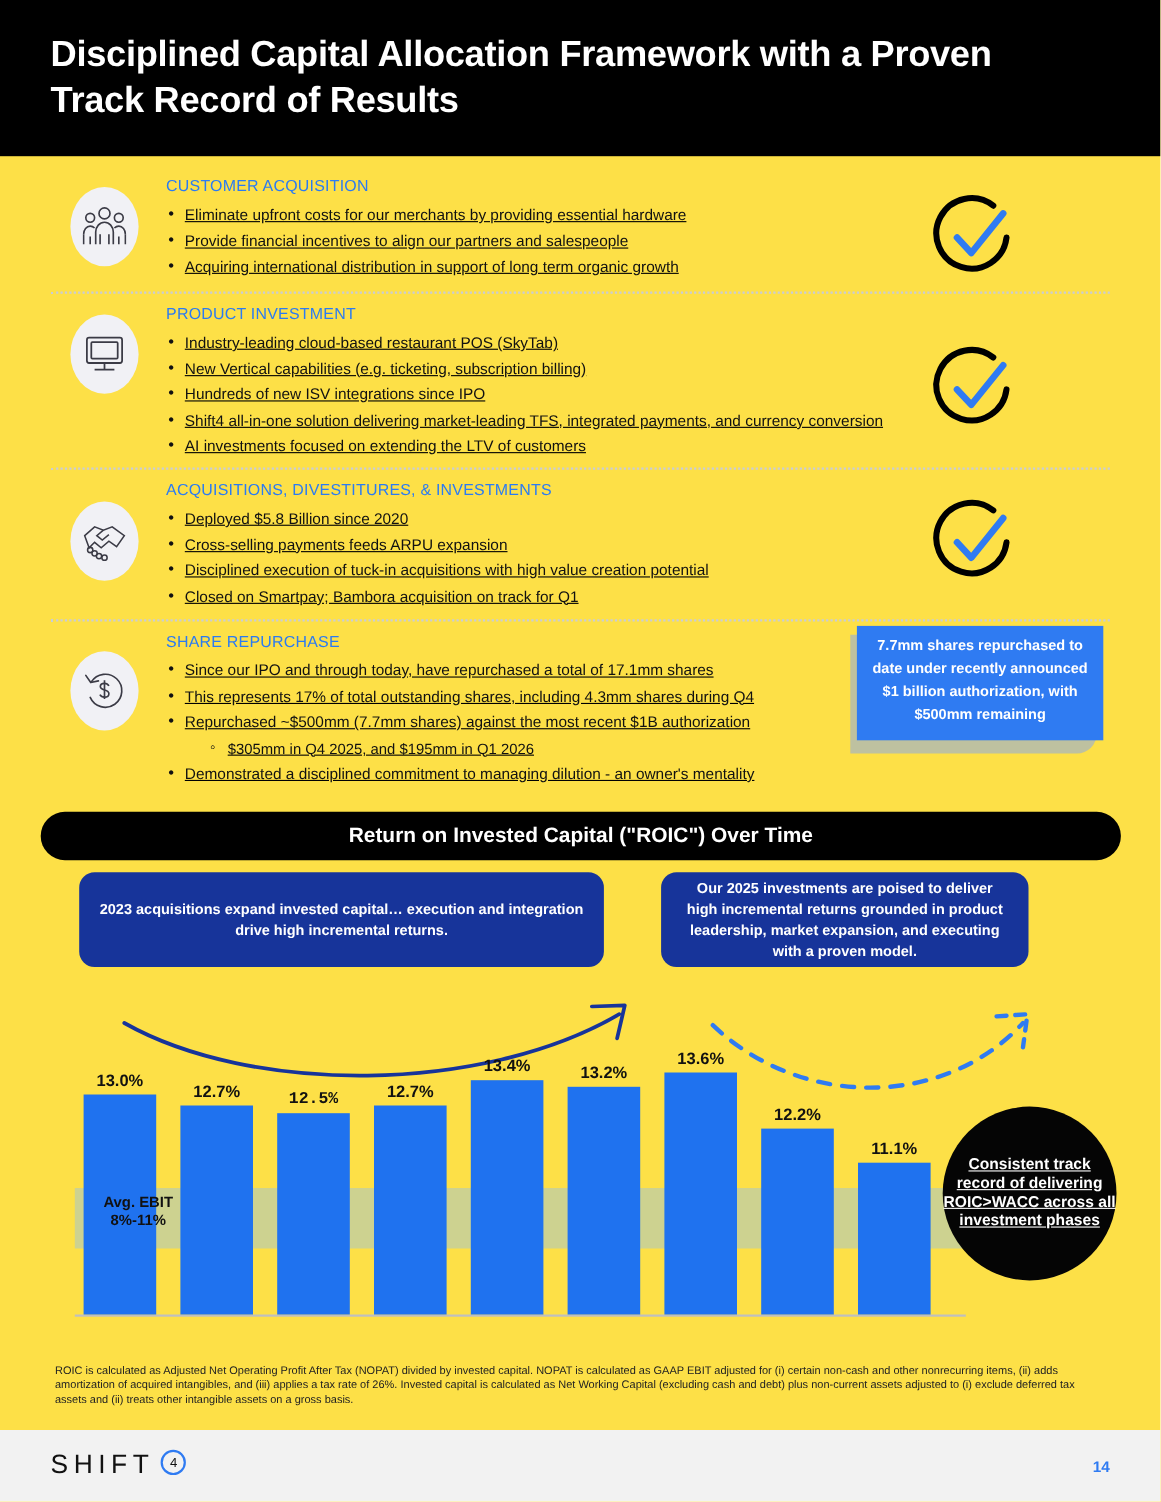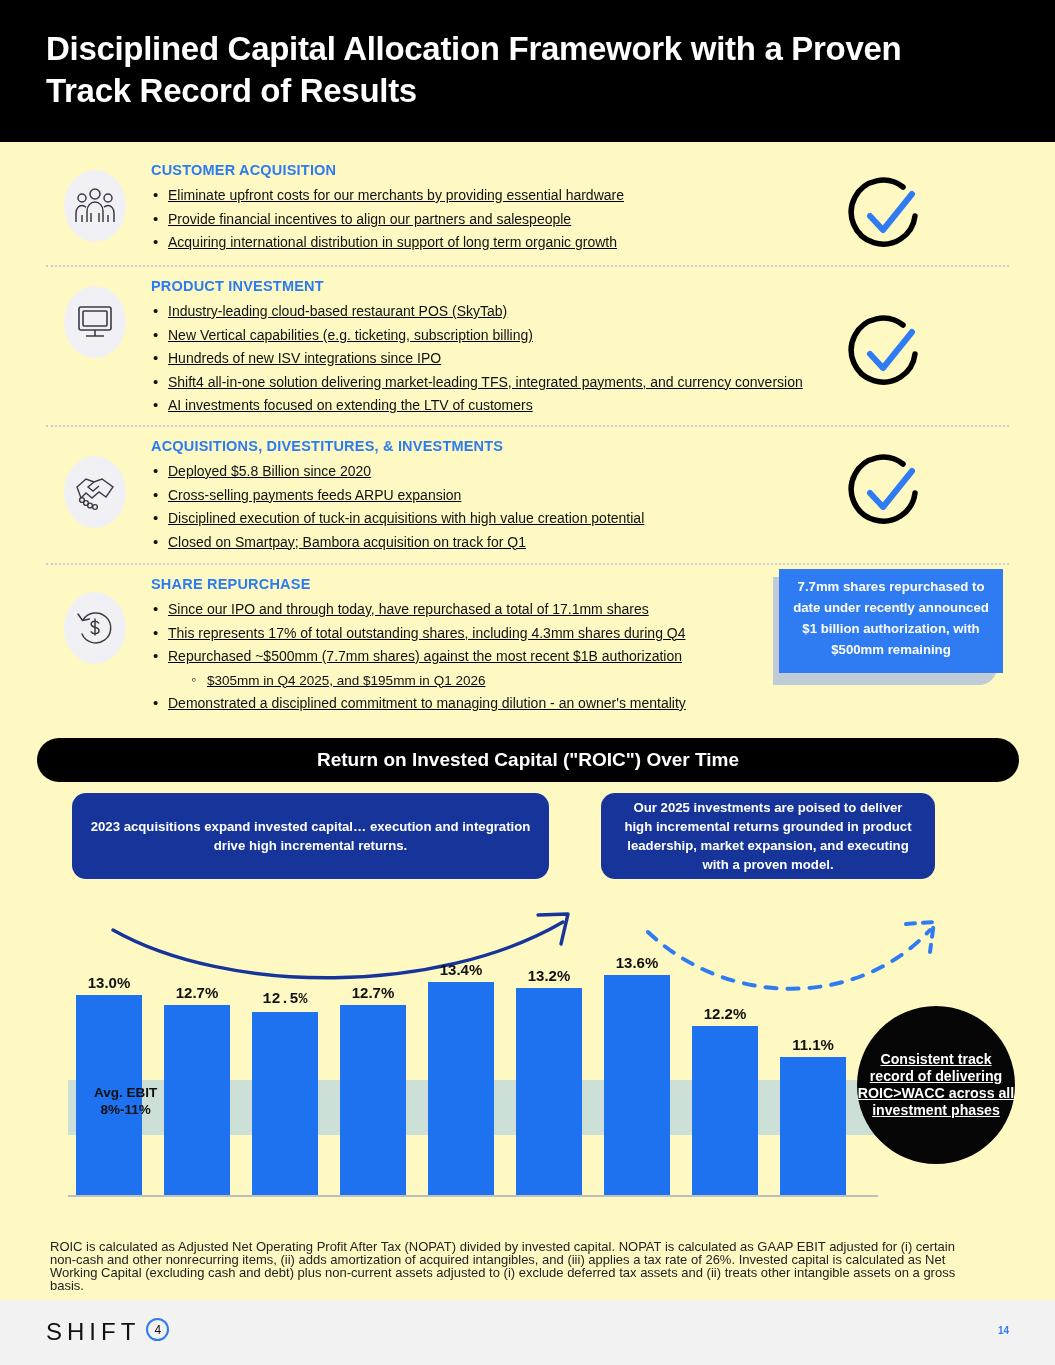--- a/index.html
+++ b/index.html
@@ -2,21 +2,21 @@
 <html><head>
 <meta charset="utf-8">
 <style>
   * { box-sizing: border-box; margin: 0; padding: 0; }
   html, body {
     width: 1055px; height: 1365px;
     font-family: "Liberation Sans", sans-serif;
     background: #ffffff;
     overflow: hidden;
   }
-  .slide { position: relative; width: 1055px; height: 1365px; background:#fef9c3; }
+  .slide { position: relative; width: 1055px; height: 1365px; background:#fde047; }
 
   
   .header {
     position: absolute; left: 0; top: 0; width: 1055px; height: 142px;
     background: #000000;
   }
   .header-title {
     position: absolute; left: 46px; top: 28px; width: 900px;
     color: #ffffff;
     font-size: 33px; font-weight: bold; line-height: 42px;
@@ -28,21 +28,21 @@
     position: absolute; left: 46px; width: 963px;
   }
   .sec-icon {
     position: absolute; left: 18px; top: 8px;
     width: 62px; height: 72px; border-radius: 50%;
     background: #f1f1f5;
     display: flex; align-items: center; justify-content: center;
   }
   .sec-body { position: absolute; left: 105px; top: 0; width: 700px; }
   .sec-title {
-    color: #2b7bf3; font-size: 14.5px; font-weight: bold;
+    color: #2b7bf3; font-size: 14.5px; font-weight: normal;
     letter-spacing: 0.2px; margin-bottom: 7px;
   }
   ul.bullets { list-style: none; text-decoration: underline; }
   ul.bullets li {
     position: relative; padding-left: 17px;
     font-size: 14px; color: #111; line-height: 21.5px;
     margin-bottom: 2px;
   }
   ul.bullets li::before {
     content: "\2022"; position: absolute; left: 2px; top: -1px;
@@ -122,21 +122,21 @@
   }
   .circle-badge {
     position: absolute; left: 857px; top: 1006px;
     width: 158px; height: 158px; border-radius: 50%;
     background: #050505; color: #fff;
     display: flex; align-items: center; justify-content: center;
     text-align: center; font-size: 14.2px; font-weight: bold; line-height: 17px; text-decoration: underline;
   }
   .footnote {
     position: absolute; left: 50px; top: 1240px; width: 930px;
-    font-size: 13px; color: #222; line-height: 13px;
+    font-size: 10px; color: #222; line-height: 13px;
   }
 
   
   .footer {
     position: absolute; left: 0; top: 1300px; width: 1055px; height: 65px;
     background: #f2f2f2;
   }
   .logo {
     position: absolute; left: 46px; top: 18px;
     display: flex; gap: 4px;
@@ -145,21 +145,21 @@
     font-size: 24px; font-weight: 400; letter-spacing: 5px; color: #111;
   }
   .logo-badge {
     width: 23px; height: 23px; border-radius: 50%;
     border: 2px solid #2f7bf2; color: #111;
     font-size: 12px; display:flex; align-items:center; justify-content:center;
     margin-left: 2px;
   }
   .page-num {
     position: absolute; right: 46px; top: 25px;
-    color: #2f7bf2; font-size: 10px; font-weight: bold;
+    color: #2f7bf2; font-size: 14px; font-weight: bold;
   }
 </style>
 </head>
 <body>
 
 <div class="slide">
 
   <div class="header">
     <div class="header-title">Disciplined Capital Allocation Framework with a Proven Track Record of Results</div>
   </div>

